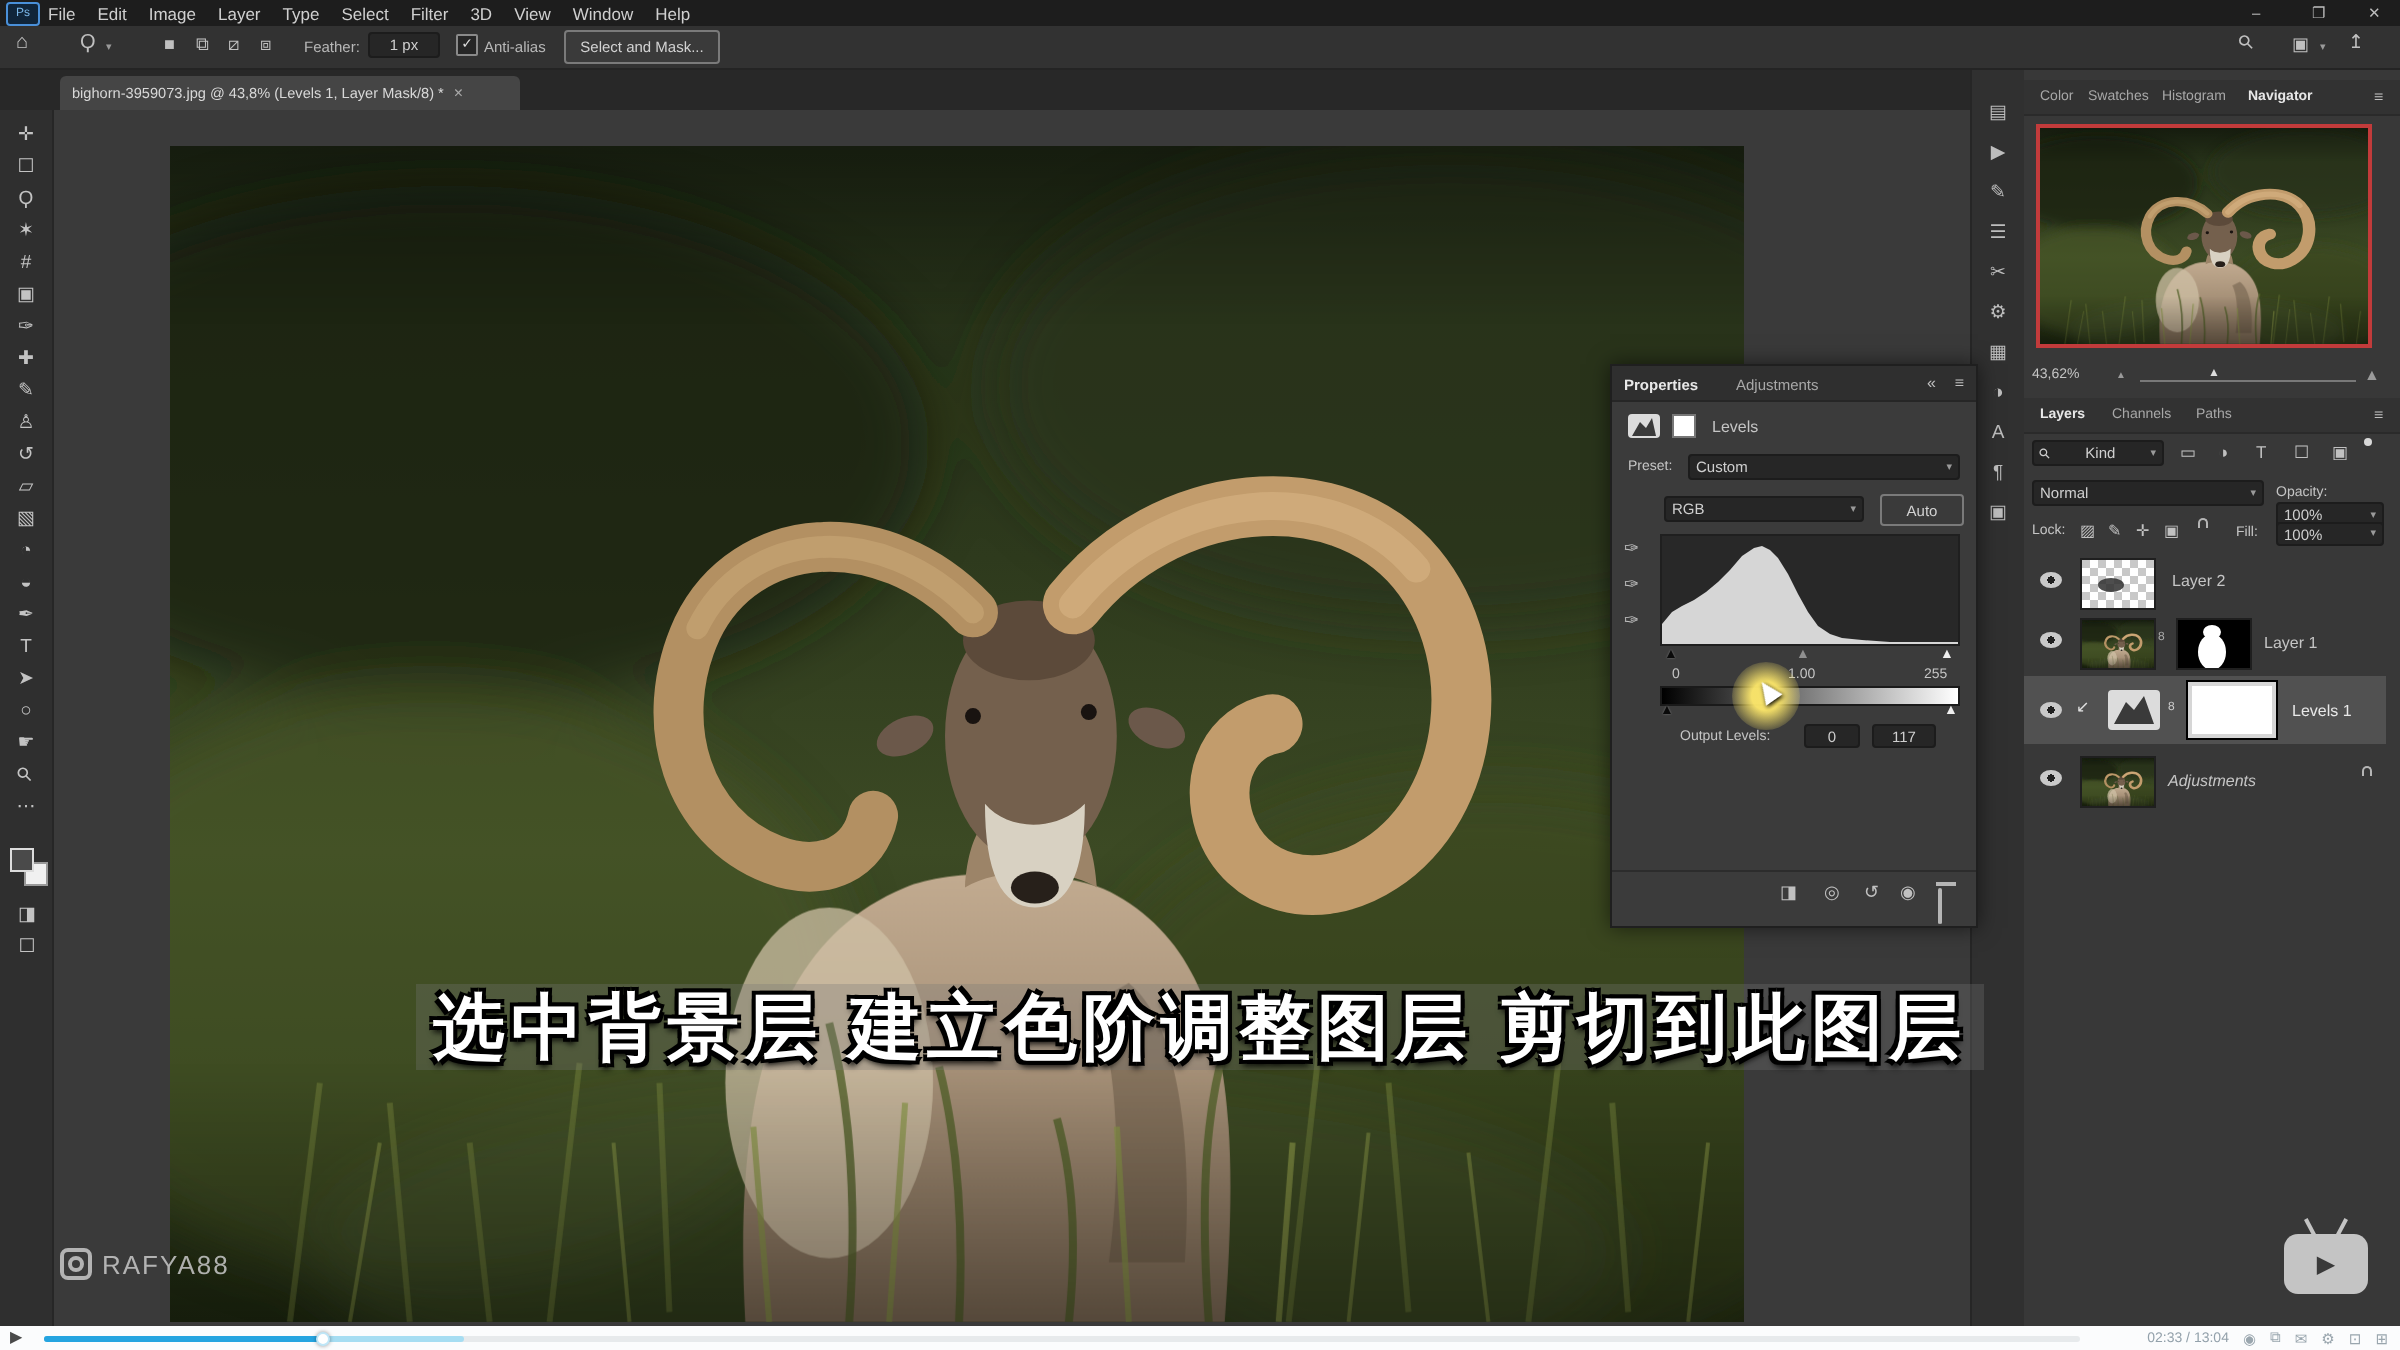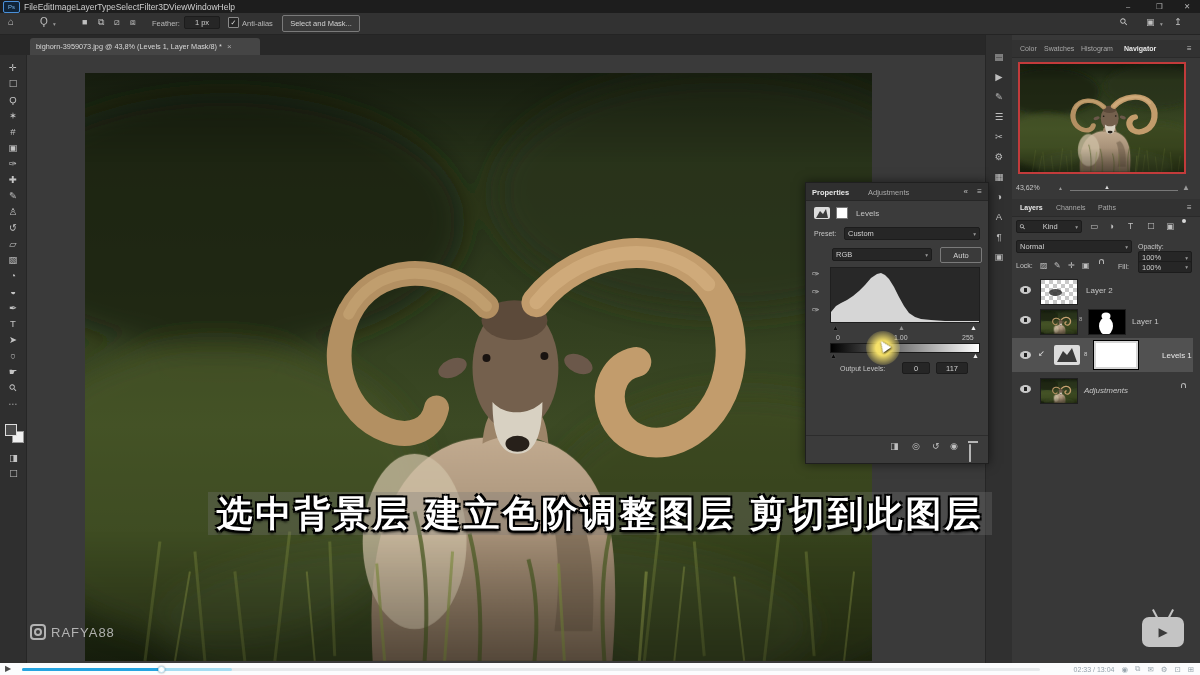--- a/index.html
+++ b/index.html
@@ -1,21 +1,21 @@
 <!DOCTYPE html>
 <html><head>
 <meta charset="utf-8">
 <style>
   html,body{margin:0;padding:0;background:#111;}
   #screen{position:relative;width:1200px;height:675px;overflow:hidden;background:#3a3a3a;
           font-family:"Liberation Sans","DejaVu Sans",sans-serif;color:#c9c9c9;}
   .ab{position:absolute;}
   .ic{color:#c0c0c0;}
   
-  #menubar{left:0;top:0;width:1200px;height:13px;background:#1d1d1d;display:flex;align-items:center;padding-left:24px;box-sizing:border-box;font-size:8.5px;color:#cfcfcf;}
+  #menubar{left:0;top:0;width:1200px;height:13px;background:#1d1d1d;display:flex;align-items:center;gap:11px;padding-left:24px;box-sizing:border-box;font-size:8.5px;color:#cfcfcf;}
   #pslogo{left:3px;top:1px;width:15px;height:10px;border:1px solid #4a90d9;border-radius:2px;font-size:6px;line-height:10px;text-align:center;color:#7ab6e8;background:#10253a;}
   .wctl{font-size:7.5px;color:#bdbdbd;}
   
   #optionsbar{left:0;top:13px;width:1200px;height:22px;background:#323232;border-bottom:1px solid #242424;box-sizing:border-box;}
   .optxt{font-size:7.5px;color:#b8b8b8;text-align:center;}
   .well{background:#262626;border:1px solid #1c1c1c;border-radius:2px;color:#cfcfcf;font-size:7.5px;display:flex;align-items:center;justify-content:space-between;padding:0 3px;box-sizing:border-box;}
   .btn{border:1px solid #7a7a7a;border-radius:2px;font-size:7.5px;color:#d2d2d2;display:flex;align-items:center;justify-content:center;background:#3a3a3a;}
   .cb{width:9px;height:9px;border:1px solid #8a8a8a;background:#262626;color:#ddd;font-size:7px;line-height:9px;text-align:center;border-radius:1px;}
   
   #tabbar{left:0;top:35px;width:985px;height:20px;background:#282828;}
@@ -438,21 +438,21 @@
   <div class="ab" style="left:1012px;top:338px;width:181px;height:34px;background:#515151;">
     <span class="eye ab" style="left:8px;top:13px;"></span>
     <span class="ab" style="left:26px;top:11px;font-size:8px;color:#e0e0e0;">↙</span>
     <span class="ab levicon" style="left:42px;top:7px;width:26px;height:20px;">
       <svg width="26" height="20">
           <polygon points="3,17 9,6 13,10 18,3 23,17" fill="#3a3a3a"></polygon>
         </svg>
     </span>
     <span class="ab" style="left:72px;top:13px;font-size:6px;color:#ccc;">8</span>
     <span class="ab" style="left:82px;top:3px;width:44px;height:28px;background:#fff;border:2px solid #d6d6d6;outline:1px solid #000;box-sizing:border-box;"></span>
-    <span class="ab small8" style="left:150px;top:13px;color:#e8e8e8;">Levels 1</span>
+    <span class="ab small8" style="left:134px;top:13px;color:#e8e8e8;">Levels 1</span>
   </div>
 
   <div class="ab" style="left:1012px;top:376px;width:188px;height:28px;">
     <span class="eye ab" style="left:8px;top:9px;"></span>
     <span class="thumb ab" style="left:28px;top:2px;width:36px;height:24px;">
       <svg viewBox="0 0 788 590" preserveAspectRatio="none" style="width:36px;height:24px;display:block;">
           <use href="#photoSym"></use>
         </svg>
     </span>
     <span class="ab small8" style="left:72px;top:10px;font-style:italic;">Adjustments</span>

